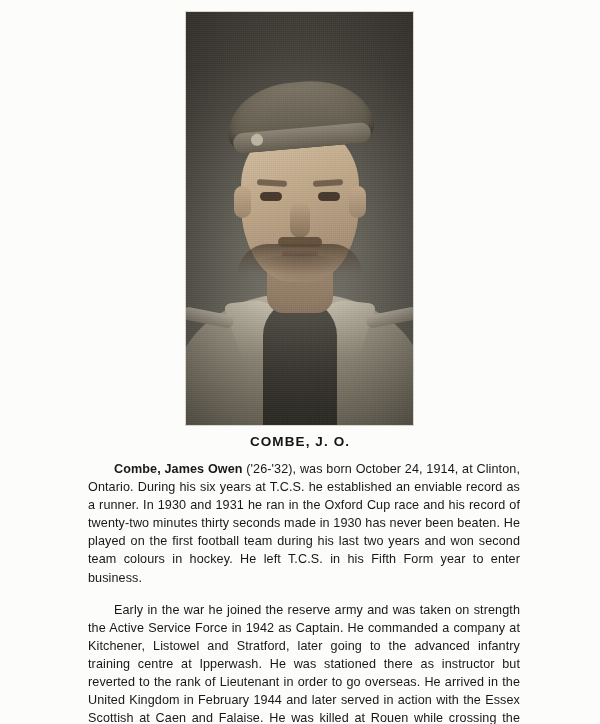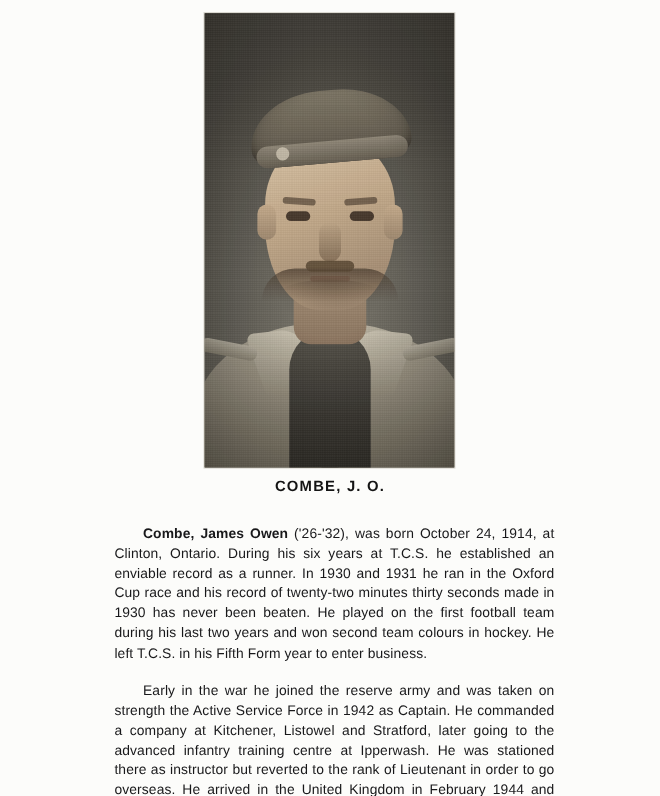--- a/index.html
+++ b/index.html
@@ -281,21 +281,21 @@
     top: 460px;
     width: 432px;
     font-family: "Liberation Sans", sans-serif;
     font-size: 12.6px;
     line-height: 18.1px;
     color: #18181a;
     text-align: justify;
     letter-spacing: .1px;
   }
   .body-text p {
-    margin: 16px;
+    margin: 0;
   }
   .body-text p + p {
     margin-top: 14px;
   }
   .body-text .indent {
     display: inline-block;
     width: 26px;
   }
   .nm { font-weight: bold; }
 </style>

